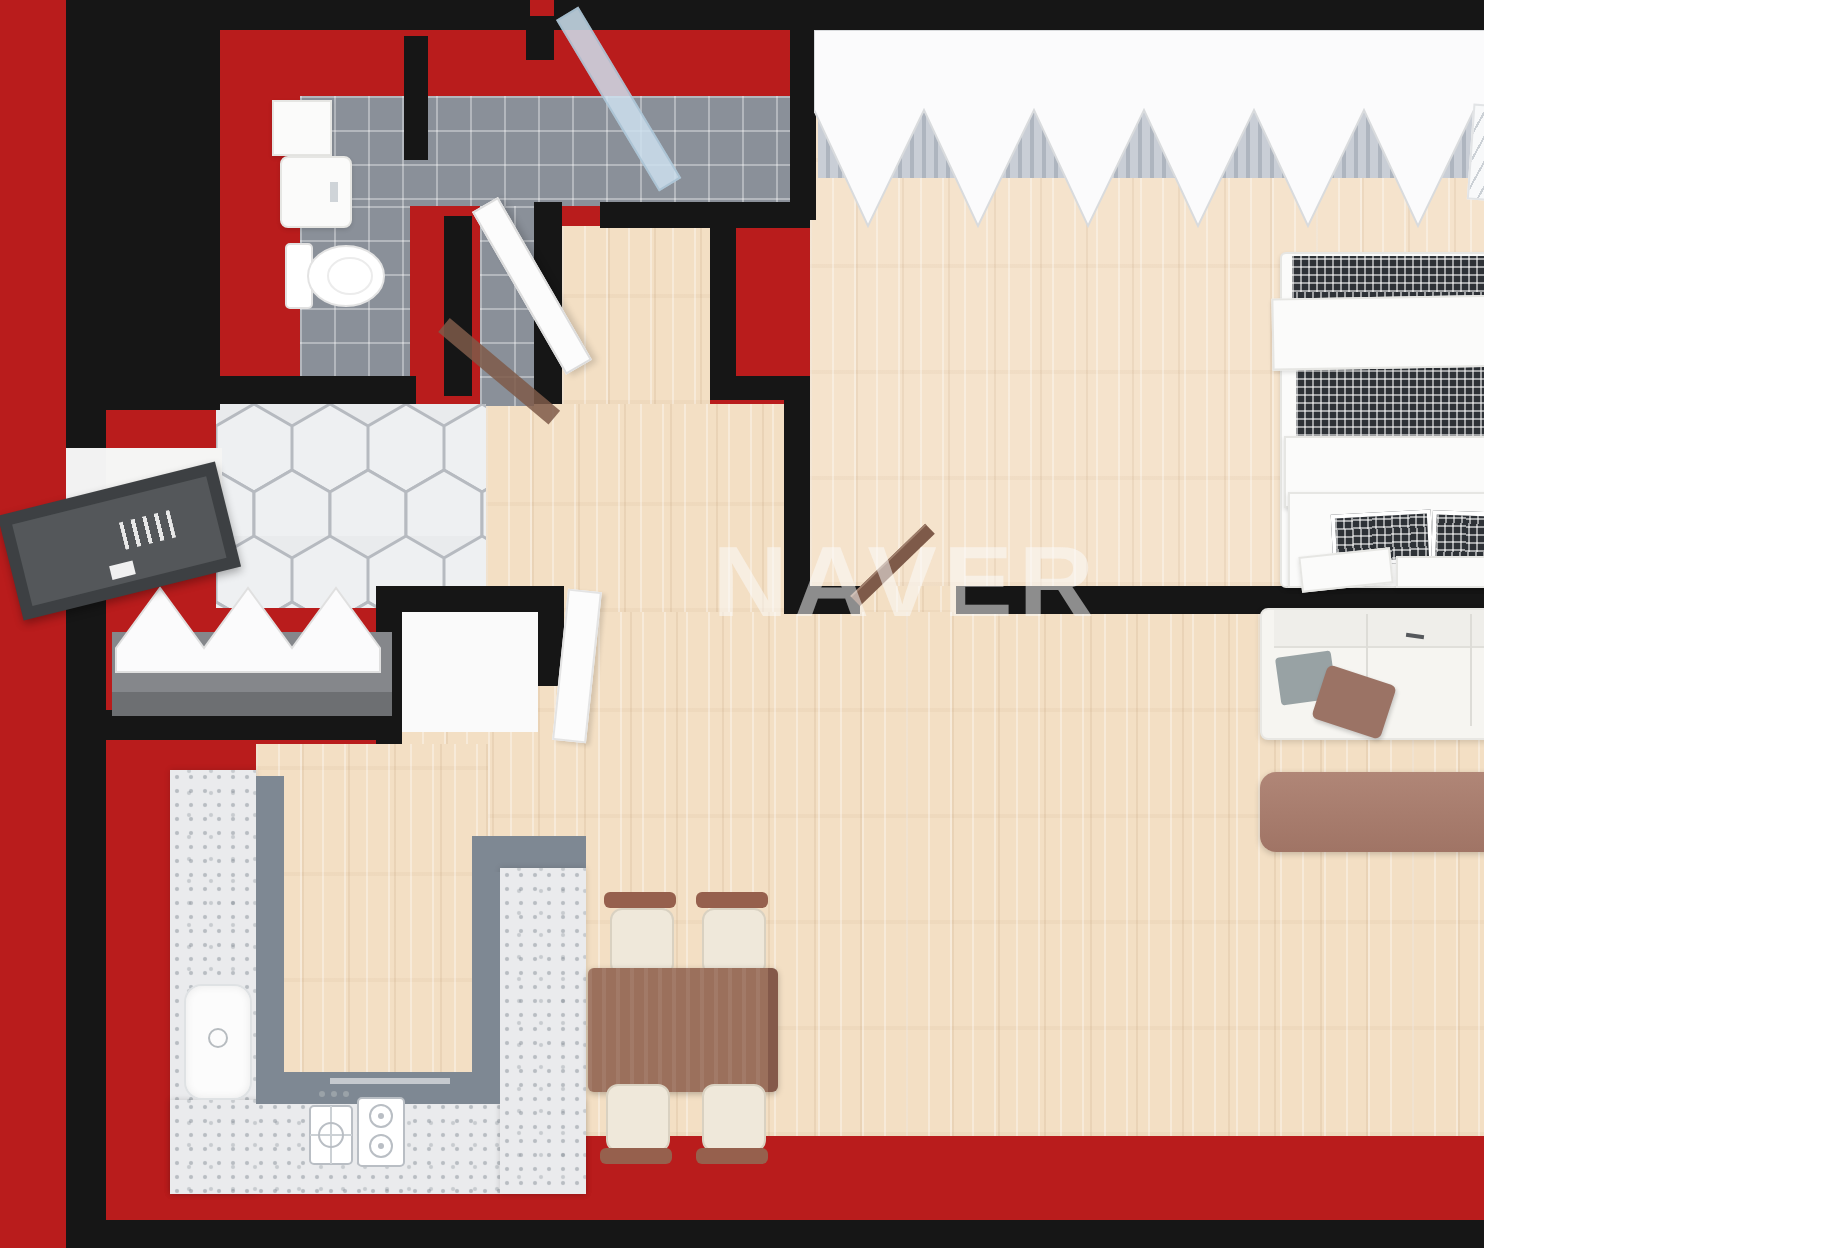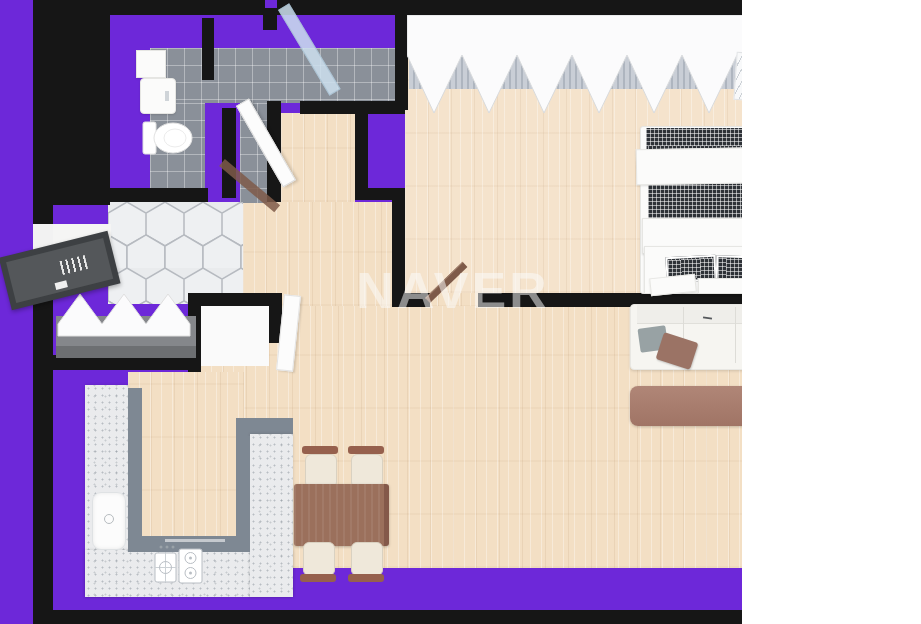--- a/index.html
+++ b/index.html
@@ -1,16 +1,16 @@
 <!DOCTYPE html>
 <html style="--wall: #161616; --wood: #f3dfc4; --wood_bedroom: #f5e3cc; --tile_gray: #8a9099; --hex_tile: #eef0f2; --hex_grout: #b6bac0; --terrazzo: #eaebed; --counter_side: #7e8893; --blanket_dark: #2e3237; --sofa_white: #f6f5f1; --table_brown: #9b705c; --coffee_table: #a87e71; --chair_seat: #efe8da; --daybed_gray: #85878b; --front_door: #3d4043; --door_wood: #7e5a49; --glass: #cfe3ee;"><head>
 <meta charset="utf-8">
 <style>
   html,body{margin:0;padding:0;background:#ffffff;font-family:"Liberation Sans",sans-serif;}
-  #plan{position:relative;width:742px;height:624px;background:#6d28d9;overflow:hidden;}
+  #plan{position:relative;width:742px;height:624px;background:#b91c1c;overflow:hidden;}
   .abs{position:absolute;}
   .wall{position:absolute;background:var(--wall,#161616);}
   .wht{background:#fbfbfa;border:1px solid #e6e6e3;box-shadow:0 1px 2px rgba(0,0,0,.12);}
   .wood{background-color:var(--wood,#f3dfc4);background-image:
     repeating-linear-gradient(90deg,rgba(255,255,255,.35) 0 1px,transparent 1px 11px),
     repeating-linear-gradient(90deg,rgba(150,105,60,.10) 0 1px,transparent 1px 23px),
     repeating-linear-gradient(0deg,rgba(150,105,60,.05) 0 2px,transparent 2px 53px);}
   .wood2{background-color:var(--wood_bedroom,#f5e3cc);background-image:
     repeating-linear-gradient(90deg,rgba(255,255,255,.35) 0 1px,transparent 1px 11px),
     repeating-linear-gradient(90deg,rgba(150,105,60,.09) 0 1px,transparent 1px 23px),

